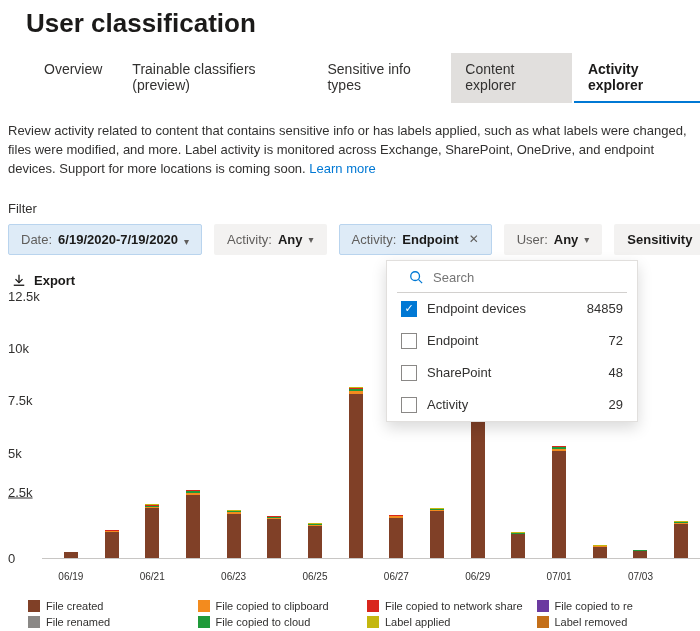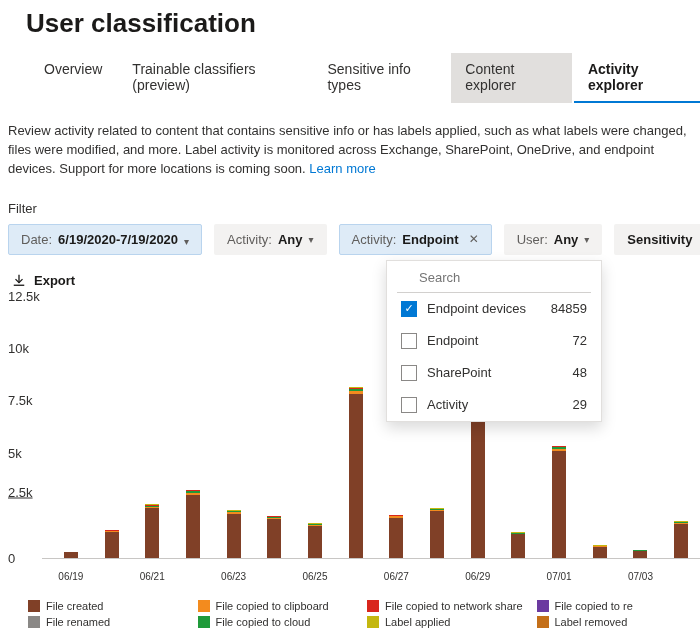--- a/index.html
+++ b/index.html
@@ -71,21 +71,21 @@
   .pill.date { background:#deebf7; border:1px solid #b9d4ee;align-items:flex-end; }
   .pill.location { background:#deebf7; border:1px solid #b9d4ee; }
   .pill .pk { color:#605e5c; }
   .pill .pv { font-weight:600; color:#1b1a19; }
   .chev { font-size:10px; color:#605e5c; }
   .x { font-size:12px; color:#605e5c; padding-left:4px; }
   .dropdown {
     position: absolute;
     top: 36px;
     left: 378px;
-    width: 216px;
+    width: 252px;
     background: #fff;
     border: 1px solid #e1dfdd;
     box-shadow: 0 6px 14px rgba(0,0,0,0.15);
     z-index: 50;
   }
   .dd-search {
     display: flex;
     align-items: center;
     gap: 8px;
     padding: 8px 12px 6px 12px;

